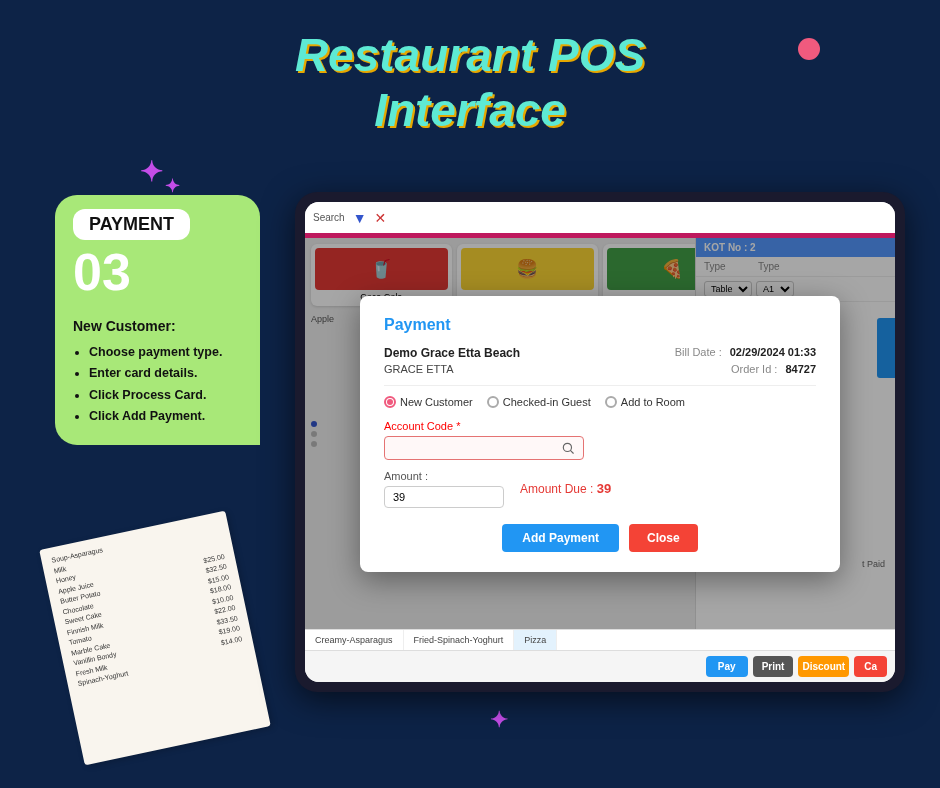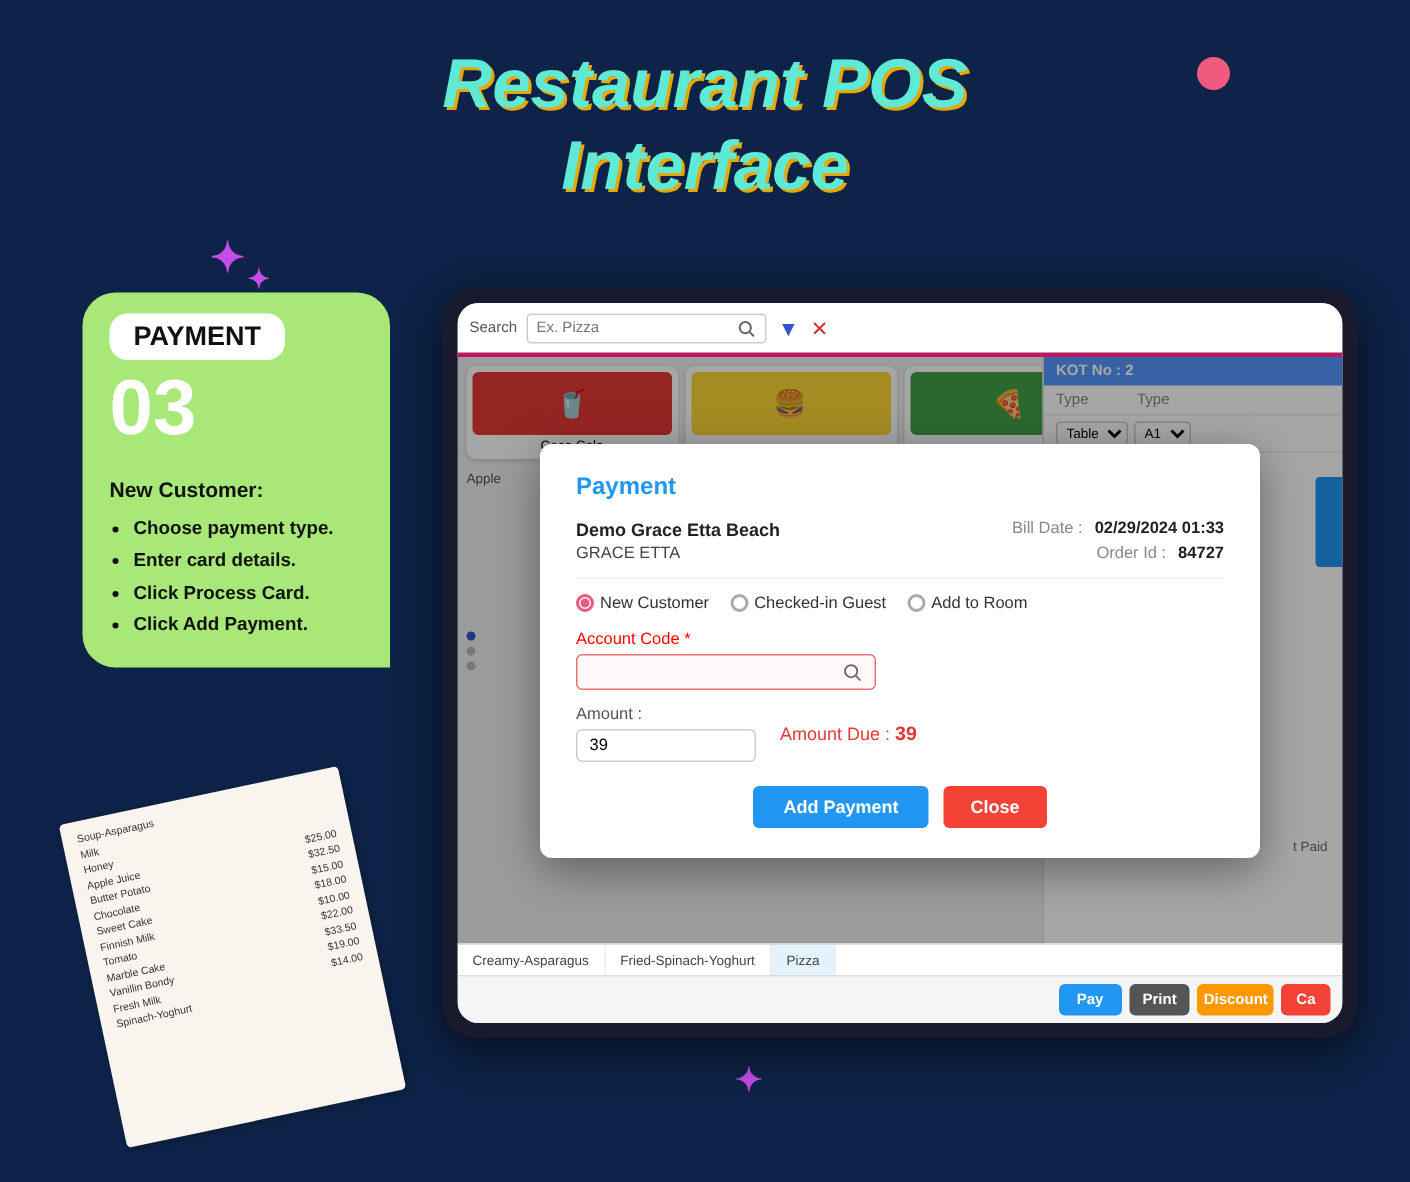--- a/index.html
+++ b/index.html
@@ -129,21 +129,21 @@
       font-size: 11px;
     }
 
     
     .pos-topbar {
       display: flex;
       align-items: center;
       background: #fff;
       padding: 5px 8px;
       gap: 6px;
-      border-bottom: 3px solid #be185d;
+      border-bottom: 5px solid #be185d;
       min-height: 36px;
     }
     .pos-search-label {
       font-size: 10px;
       color: #555;
     }
     .pos-search-box {
       display: flex;
       align-items: center;
       border: 1px solid #ccc;
@@ -523,27 +523,20 @@
       <span>Spinach-Yoghurt</span>
     </div>
 </div>
 
 <div class="tablet-frame">
   <div class="tablet-screen">
     <div class="pos-app">
 
       <div class="pos-topbar">
         <span class="pos-search-label">Search</span>
-        <div class="pos-search-box">
-          <input type="text" placeholder="Ex. Pizza" style="">
-          <svg class="search-icon-svg" viewBox="0 0 24 24">
-              <circle cx="11" cy="11" r="7" fill="none" stroke="#666" stroke-width="2.5"></circle>
-              <line x1="16.5" y1="16.5" x2="21" y2="21" stroke="#666" stroke-width="2.5" stroke-linecap="round"></line>
-            </svg>
-        </div>
         <span class="filter-icon">▼</span>
         <span class="x-icon">✕</span>
         <div style="flex:1;"></div>
       </div>
 
       <div class="pos-content" style="position:relative;">
 
         <div class="product-area">
           <div class="product-grid">
             <div class="product-card">

